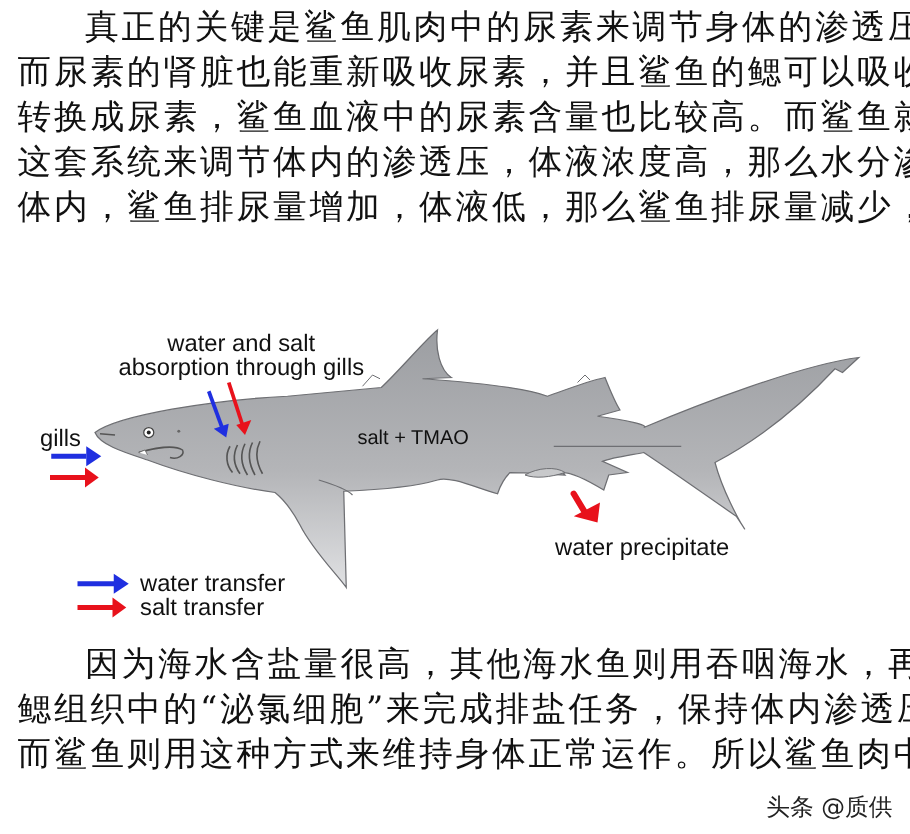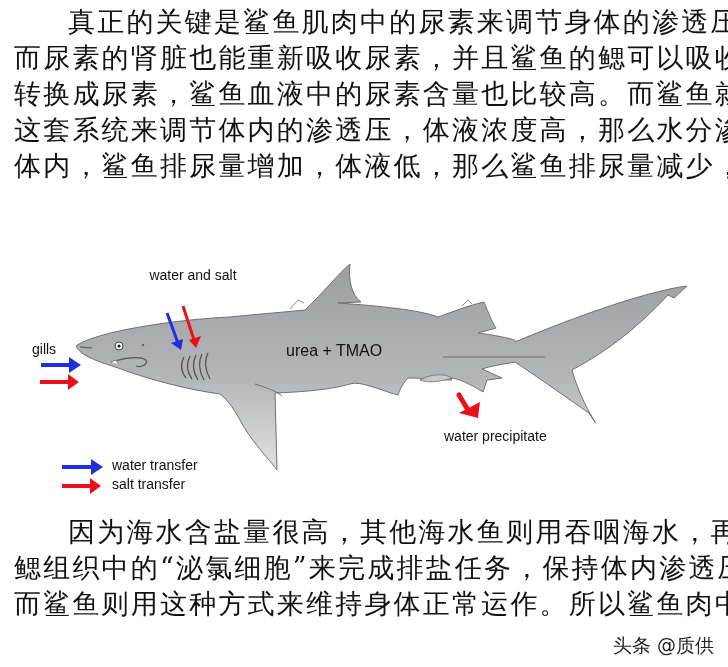--- a/index.html
+++ b/index.html
@@ -7,21 +7,21 @@
            font-family: "DejaVu Serif", "Liberation Serif", serif; color: #111; }
     .para { position: absolute; left: 14px; width: 706px; font-size: 27px;
             line-height: 36px; letter-spacing: 2.2px; margin: 0; }
     .para .line { display: block; white-space: nowrap; }
     .para .indent { padding-left: 54px; }
     #p1 { top: 4px; }
     #p2 { top: 514px; }
     .figure { position: absolute; left: 0; top: 240px; width: 728px; height: 270px; }
     .figure svg { position: absolute; left: 0; top: 0; }
     .fig-label { position: absolute; font-family: "Liberation Sans", "DejaVu Sans", sans-serif;
-                 font-size: 14px; color: #111; white-space: nowrap; }
+                 font-size: 19px; color: #111; white-space: nowrap; }
     #lbl-gills { left: 90px; top: 266px; text-align: center; line-height: 19px; width: 206px; }
     #lbl-food { left: 32px; top: 341px; }
     #lbl-urea { left: 286px; top: 342px; font-size: 16px; }
     #lbl-salt { left: 444px; top: 428px; }
     #lbl-water-transfer { left: 112px; top: 457px; }
     #lbl-salt-transfer { left: 112px; top: 476px; text-align: right; }
     .watermark { position: absolute; right: 14px; top: 633px;
                  font-family: "DejaVu Sans", "Liberation Sans", sans-serif; font-size: 19px;
                  color: #222; text-shadow: 0 0 2px #fff, 0 0 1px #fff; letter-spacing: 0px; }
   </style>
@@ -132,23 +132,24 @@
       <polygon points="91,459 103,467 91,475" fill="#1f2fe0"></polygon>
     </g>
     <g>
       <rect x="62" y="484" width="30" height="4" fill="#e8111b"></rect>
       <polygon points="90,478 101,486 90,494" fill="#e8111b"></polygon>
     </g>
   </svg>
 
   <div id="lbl-gills" class="fig-label" style="position:absolute;top:26px;">
     <div>water and salt</div>
+    <div>absorption through gills</div>
   </div>
   <div id="lbl-food" class="fig-label" style="top:101px;">gills</div>
-  <div id="lbl-urea" class="fig-label" style="top:102px;">urea + TMAO</div>
+  <div id="lbl-urea" class="fig-label" style="top:102px;">salt + TMAO</div>
   <div id="lbl-salt" class="fig-label" style="top:188px;">water precipitate</div>
   <div id="lbl-water-transfer" class="fig-label" style="top:217px;">water transfer</div>
   <div id="lbl-salt-transfer" class="fig-label" style="top:236px;">salt transfer</div>
 </div>
 
 <div id="p2" class="para">
   <span class="line indent">因为海水含盐量很高，其他海水鱼则用吞咽海水，再用</span>
   <span class="line">鳃组织中的“泌氯细胞”来完成排盐任务，保持体内渗透压，</span>
   <span class="line">而鲨鱼则用这种方式来维持身体正常运作。所以鲨鱼肉中尿</span>
 </div>

